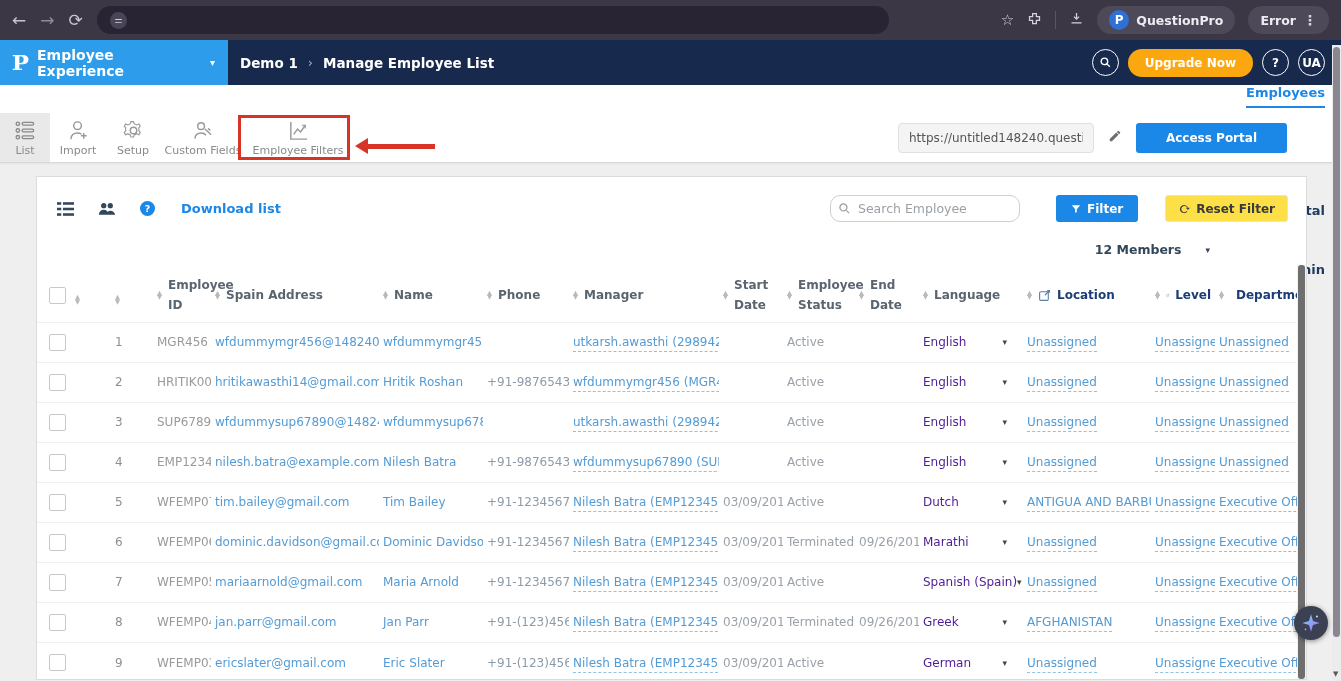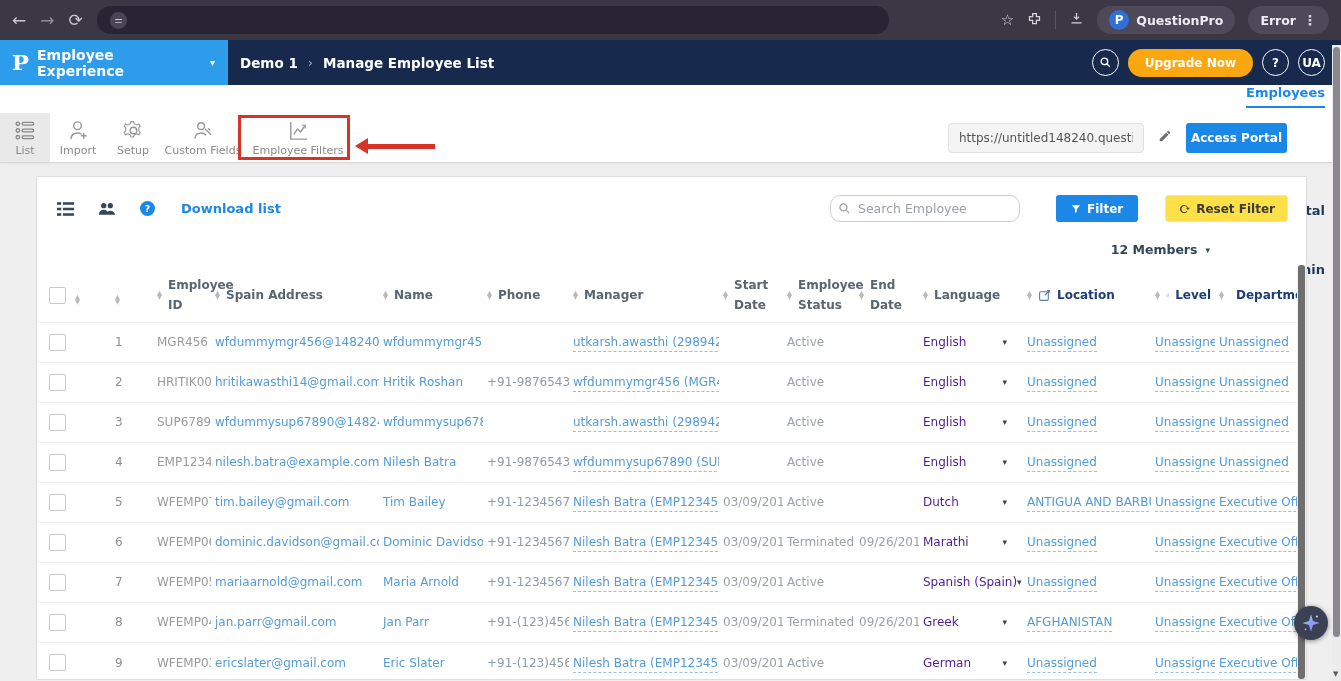--- a/index.html
+++ b/index.html
@@ -41,37 +41,37 @@
   .tool-item { display:flex; flex-direction:column; align-items:center; justify-content:center; gap:2px; font-size:11px; color:#8A8A8A; cursor:pointer; }
   .tool-item svg { width:23px; height:23px; }
   .ti-list { width:50px; } .ti-import { width:56px; } .ti-setup { width:54px; } .ti-cf { width:86px; } .ti-ef { width:104px; }
   .tool-item.selected { background:#E9E9E9; }
   .annotation-box { position:absolute; left:238px; top:2px; width:112px; height:45px; border:3px solid #D73327; pointer-events:none; }
   .annotation-arrow { position:absolute; left:368px; top:31px; width:67px; height:5px; background:#D73327; pointer-events:none; }
   .annotation-arrow::before { content:""; position:absolute; left:-13px; top:-6px; border-top:8px solid transparent; border-bottom:8px solid transparent; border-right:13px solid #D73327; }
   .toolbar-right { margin-left:auto; display:flex; align-items:center; gap:14px; padding-right:54px; }
   .portal-url { width:196px; height:30px; background:#F4F4F4; border:1px solid #E0E0E0; border-radius:4px; padding:0 10px; font-size:12px; color:#555; font-family:inherit; }
   .pencil-icon svg { width:14px; height:14px; }
-  .access-portal { background:#1B87E6; color:#fff; border:none; border-radius:3px; padding:8px 5px; font-size:12px; font-weight:700; cursor:pointer; font-family:inherit;text-align:center; }
+  .access-portal { background:#1B87E6; color:#fff; border:none; border-radius:3px; padding:8px 30px; font-size:12px; font-weight:700; cursor:pointer; font-family:inherit;text-align:center; }
 
   
   .content { height:518px; background:#EFEFEF; padding:13px 34px 0 36px; }
   .card { background:#fff; border:1px solid #DCDCDC; height:504px; position:relative; overflow:hidden; }
   .controls { display:flex; align-items:center; padding:18px 18px 0 20px; }
   .ctl-icons { display:flex; align-items:center; gap:24px; }
   .ctl-icons svg { display:block; }
   .download-link { margin-left:26px; color:#1B87E6; font-size:13px; font-weight:600; cursor:pointer; }
   .controls-right { margin-left:auto; display:flex; align-items:center; }
   .search-wrap { position:relative; }
   .search-input { width:190px; height:27px; border:1px solid #CFCFCF; border-radius:10px; padding:0 8px 0 27px; font-size:12.5px; color:#444; font-family:inherit; background:#fff; }
   .search-input::placeholder { color:#9AA0A6; }
   .search-wrap svg { position:absolute; left:8px; top:7px; }
   .filter-btn { margin-left:36px; background:#1B87E6; color:#fff; border:none; border-radius:3px; height:27px; padding:0 15px; font-size:12px; font-weight:700; cursor:pointer; display:flex; align-items:center; gap:6px; font-family:inherit; }
   .reset-btn { margin-left:27px; background:#fde047; color:#3A3A3A; border:1px solid #E3E3E3; border-radius:3px; height:27px; padding:0 12px; font-size:12px; font-weight:600; cursor:pointer; display:flex; align-items:center; gap:6px; font-family:inherit; }
-  .members-row { display:flex; justify-content:flex-end; padding:20px 96px 0 0; font-size:12.5px; color:#33475B; font-weight:600; align-items:center; gap:8px; cursor:pointer; }
+  .members-row { display:flex; justify-content:flex-end; padding:20px 96px 0 0; font-size:12.5px; color:#33475B; font-weight:600; align-items:center; gap:24px; cursor:pointer; }
   .members-caret { font-size:9px; color:#33475B; }
 
   
   table { border-collapse:collapse; table-layout:fixed; width:1268px; margin:12px 0 0 0; }
   thead th { font-size:12px; color:#5A6570; font-weight:700; text-align:left; padding:6px 4px; line-height:1.7; vertical-align:middle; height:52px; }
   .th-inner { display:flex; align-items:center; gap:6px; }
   .th-edit { color:#1D3E75; }
   .th-edit .hlabel { color:#1D3E75; }
   .sort { display:inline-flex; flex-direction:column; line-height:4.5px; font-size:6.5px; color:#B9B9B9; cursor:pointer; }
   tbody td { font-size:12px; height:40px; padding:0 4px; border-top:1px solid #F1F1F1; vertical-align:middle; white-space:nowrap; overflow:hidden; }

